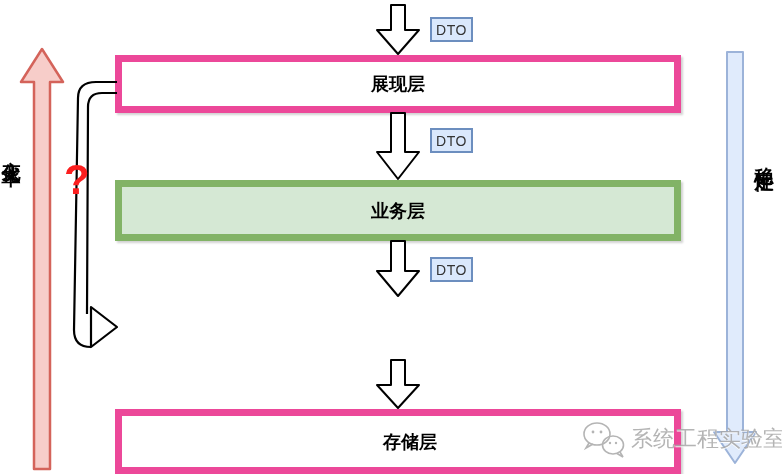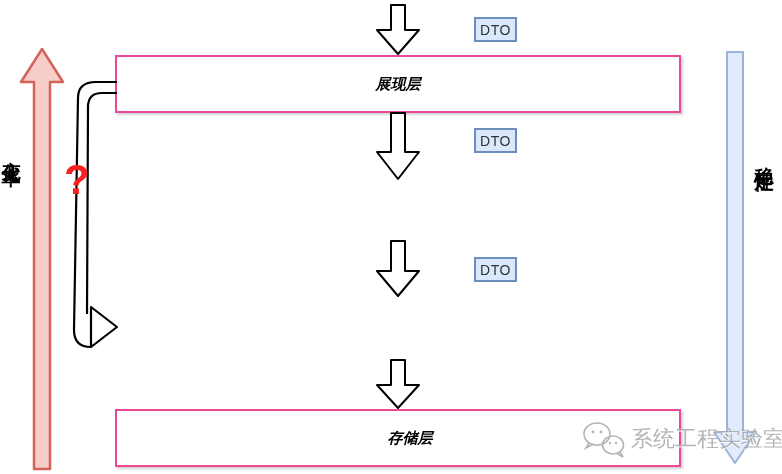--- a/index.html
+++ b/index.html
@@ -4,35 +4,35 @@
 <style>
   html,body { margin:0; padding:0; background:#fff; }
   .canvas {
     position:relative; width:782px; height:474px; background:#fff;
     overflow:hidden; font-family:"Liberation Sans","DejaVu Sans",sans-serif;
   }
   .overlay { position:absolute; left:0; top:0; width:782px; height:474px; z-index:3; pointer-events:none; }
 
   .layer-box {
     position:absolute; left:115px; width:566px; box-sizing:border-box;
-    border:2px solid #ec4899; background:#fff;
+    border:7px solid #ec4899; background:#fff;
     box-shadow:2px 2px 2px rgba(0,0,0,0.18);
     display:flex; align-items:center; justify-content:center;
-    font-weight:bold; font-size:15px; color:#000; z-index:2;font-style:italic;
+    font-weight:bold; font-size:18px; color:#000; z-index:2;
   }
   .box-1 { top:55px;  height:58px; }
   .box-2 { top:180px; height:61px; background:var(--layer-highlight-bg); border-color:var(--layer-highlight-border); }
   .box-3 { top:297px; height:62px; }
-  .box-4 { top:409px; height:58px;padding-left:24px; }
+  .box-4 { top:409px; height:65px;padding-left:24px; }
 
   .dto {
     position:absolute; left:430px; width:43px; height:25px; box-sizing:border-box;
     background:var(--dto-bg); border:2px solid var(--dto-border);
     display:flex; align-items:center; justify-content:center;
-    font-size:14px; letter-spacing:0.5px; color:#333; z-index:4;margin-left:44px;
+    font-size:14px; letter-spacing:0.5px; color:#333; z-index:4;
   }
   .dto-1 { top:17px; } .dto-2 { top:128px; } .dto-3 { top:257px; }
 
   .side-label {
     position:absolute; writing-mode:vertical-rl; text-orientation:upright;
     font-weight:bold; font-size:19px; line-height:1.1; color:#000;
     letter-spacing:3px; z-index:4;
   }
   .side-label.left  { left:0px;   top:146px; }
   .side-label.right { left:753px; top:152px; }
@@ -72,20 +72,23 @@
     <g style="fill:none; stroke:#000; stroke-width:2.2; stroke-linejoin:round;">
       <path d="M117,82 L96,82 Q78,82 78,98 L74,330 Q74,347 91,347"></path>
       <path d="M117,93 L102,93 Q88,93 88,107 L87,314"></path>
       <polygon points="91,307 117,327 91,347" style="fill:#fff;"></polygon>
     </g>
   </svg>
 
   <div class="layer-box box-1">
     <span>展现层</span>
   </div>
+  <div class="layer-box box-2">
+    <span>业务层</span>
+  </div>
   <div class="layer-box box-4">
     <span>存储层</span>
   </div>
 
   <div class="dto dto-1">DTO</div>
   <div class="dto dto-2">DTO</div>
   <div class="dto dto-3">DTO</div>
 
   <div class="side-label left">变化率</div>
   <div class="side-label right">稳定性</div>

